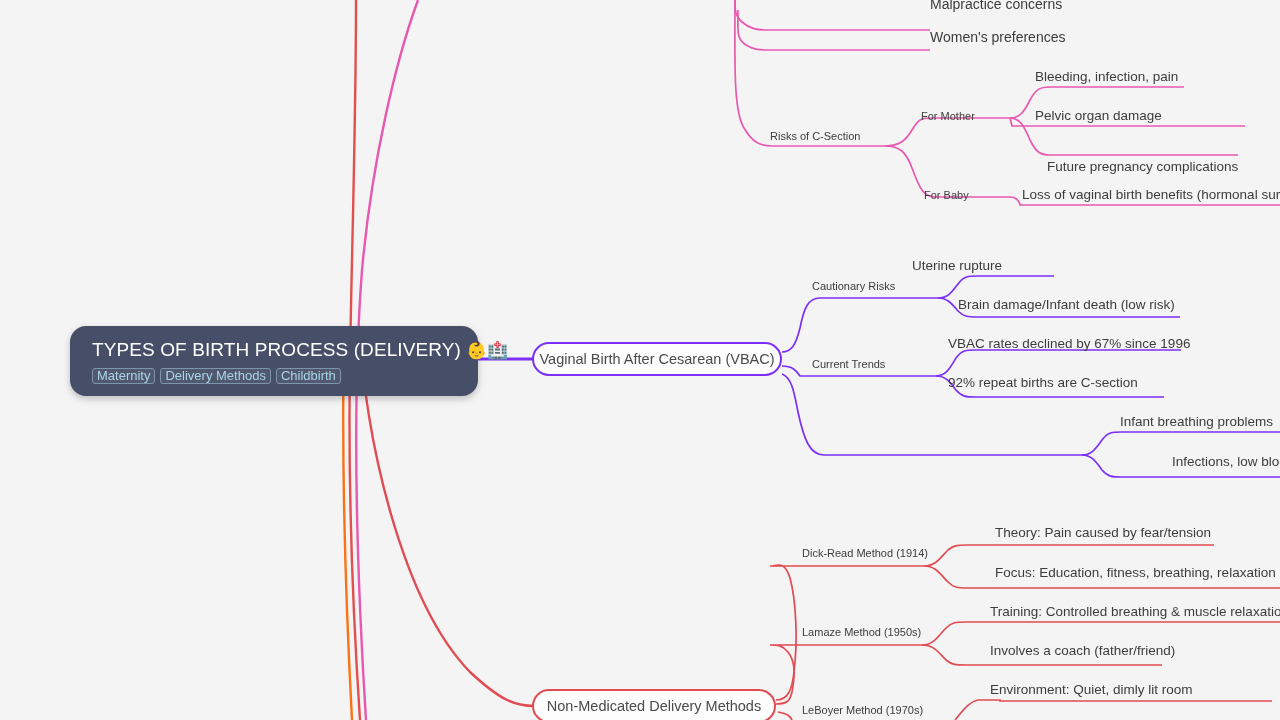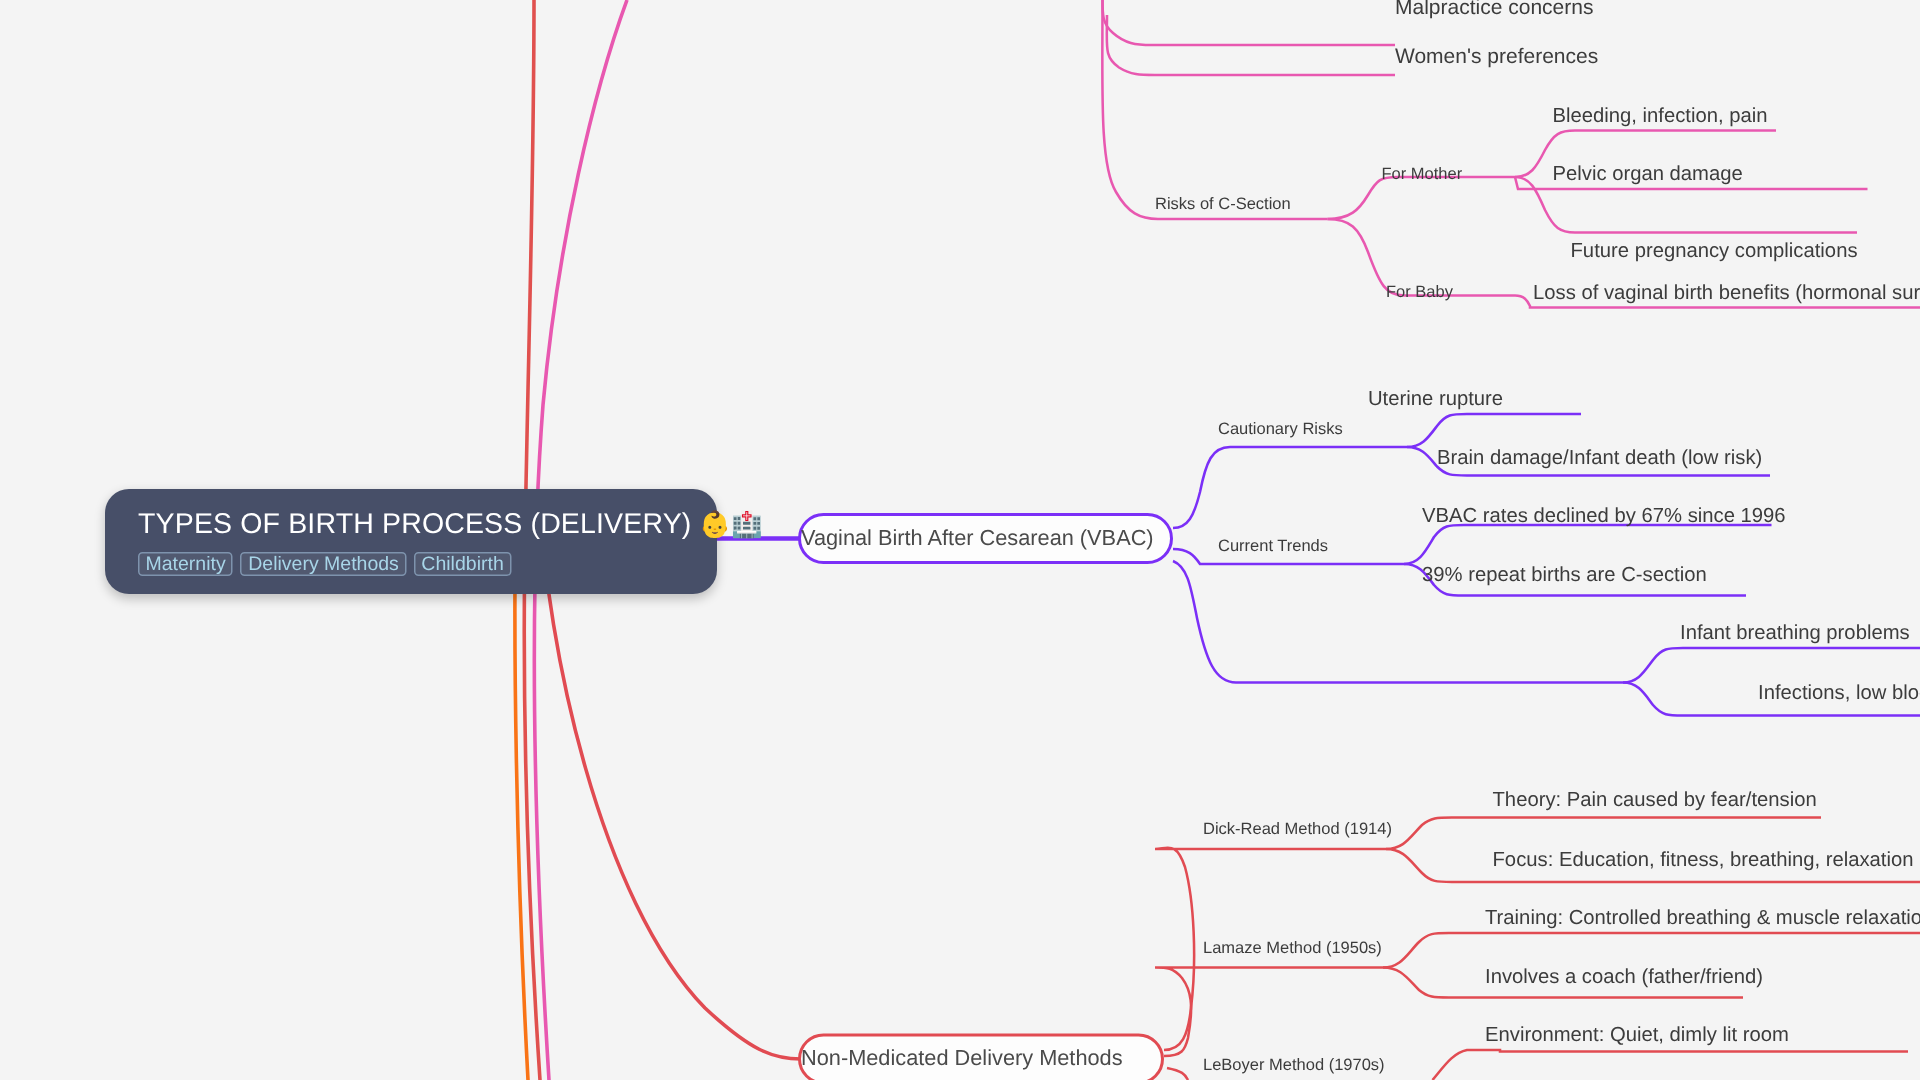--- a/index.html
+++ b/index.html
@@ -28,21 +28,21 @@
   .tag{
     font-size:13px;line-height:12px;color:#a8d5e8;
     border:1px solid #7e93ad;border-radius:3px;
     padding:1px 4px;background:rgba(255,255,255,.06);
     white-space:nowrap;
   }
 
   
   .pill{
     position:absolute;background:#fdfdfd;border-radius:22px;
-    display:flex;align-items:center;justify-content:flex-start;
+    display:flex;align-items:center;justify-content:center;
     font-size:14.5px;color:#4a4a4a;white-space:nowrap;
     box-sizing:border-box;z-index:4;
   }
   .pill.vbac{left:532px;top:342px;width:250px;height:34px;border:2px solid #7b2ff7;}
   .pill.nonmed{left:532px;top:689px;width:244px;height:34px;border:2px solid #e14b52;}
 
   
   .lbl{
     position:absolute;font-size:14px;color:#3c3c3c;white-space:nowrap;
     line-height:16px;z-index:3;
@@ -136,21 +136,21 @@
 
   <div class="lbl l2" style="left:924px;top:187px;">For Baby</div>
   <div class="lbl l3" style="left:1022px;top:187px;">Loss of vaginal birth benefits (hormonal sur</div>
 
   <div class="lbl l2" style="left:812px;top:278px;">Cautionary Risks</div>
   <div class="lbl l3" style="left:912px;top:258px;">Uterine rupture</div>
   <div class="lbl l3" style="left:958px;top:297px;">Brain damage/Infant death (low risk)</div>
 
   <div class="lbl l2" style="left:812px;top:356px;">Current Trends</div>
   <div class="lbl l3" style="left:948px;top:336px;">VBAC rates declined by 67% since 1996</div>
-  <div class="lbl l3" style="left:948px;top:375px;">39% repeat births are C-section</div>
+  <div class="lbl l3" style="left:948px;top:375px;">92% repeat births are C-section</div>
 
   <div class="lbl l3" style="left:1120px;top:414px;">Infant breathing problems</div>
   <div class="lbl l3" style="left:1172px;top:454px;">Infections, low blood sugar</div>
 
   <div class="lbl l2" style="left:802px;top:545px;">Dick-Read Method (1914)</div>
   <div class="lbl l3" style="left:995px;top:525px;">Theory: Pain caused by fear/tension</div>
   <div class="lbl l3" style="left:995px;top:565px;">Focus: Education, fitness, breathing, relaxation</div>
 
   <div class="lbl l2" style="left:802px;top:624px;">Lamaze Method (1950s)</div>
   <div class="lbl l3" style="left:990px;top:604px;">Training: Controlled breathing &amp; muscle relaxatio</div>

